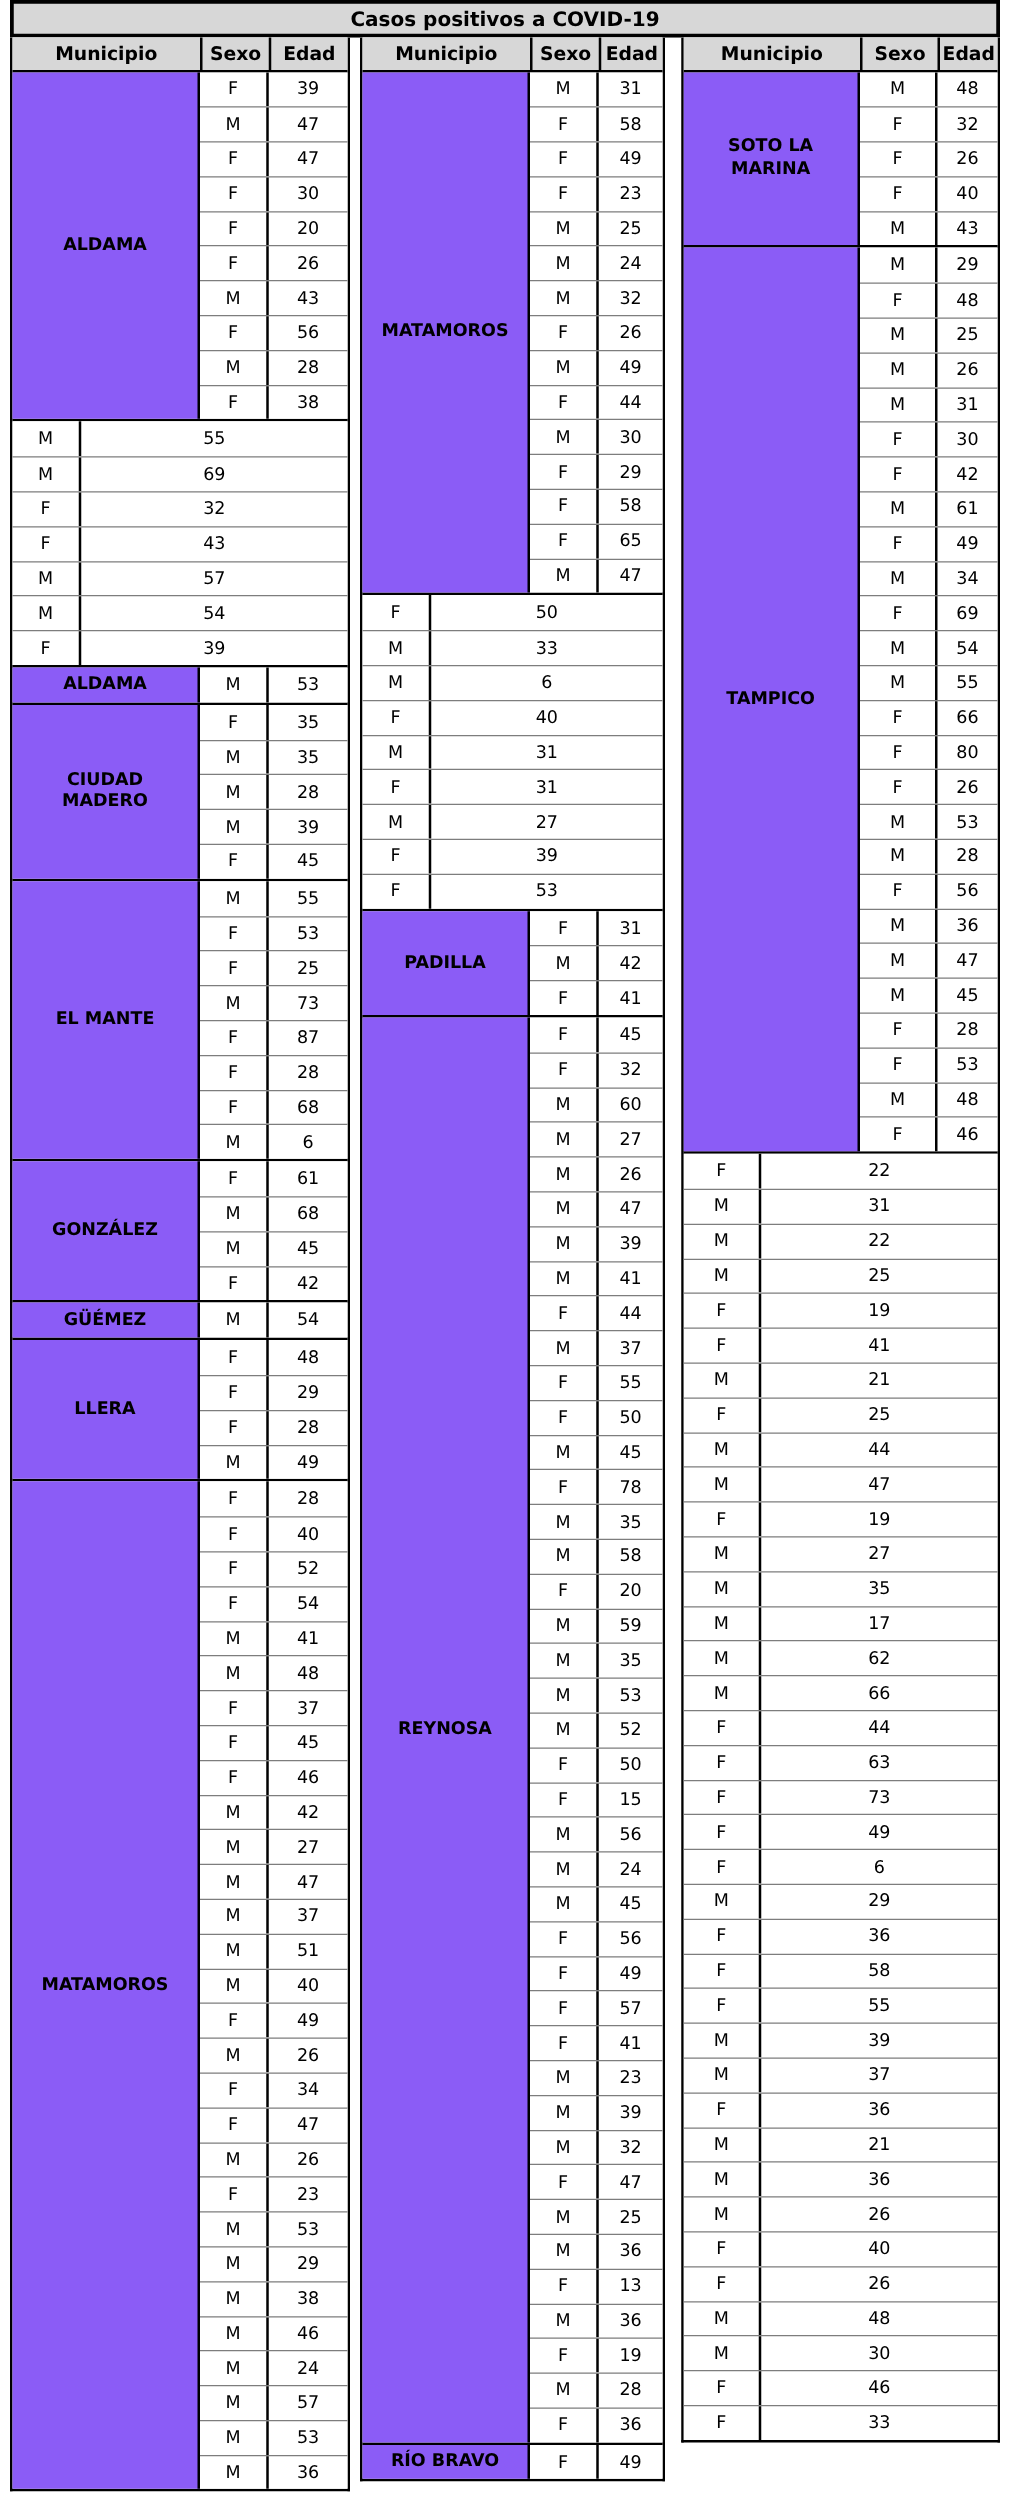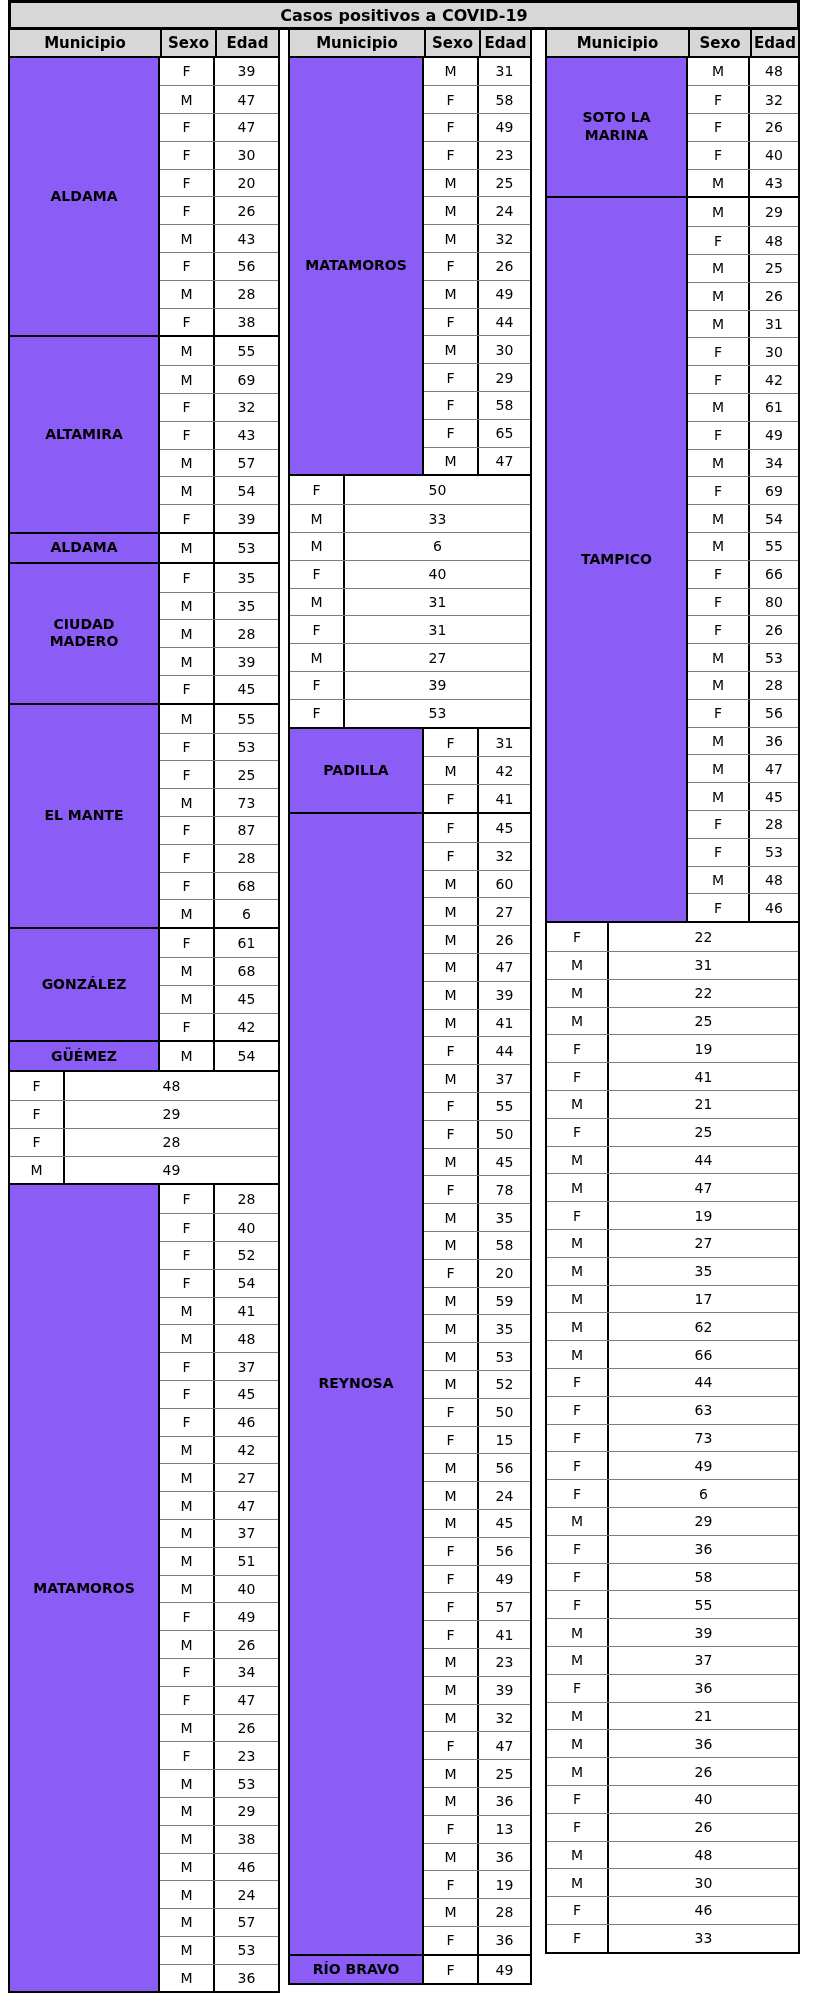--- a/index.html
+++ b/index.html
@@ -118,21 +118,20 @@
                 <div class="c-sexo">M</div>
                 <div class="c-edad">28</div>
               </div>
               <div class="r">
                 <div class="c-sexo">F</div>
                 <div class="c-edad">38</div>
               </div>
             </div>
           </div>
           <div class="sec">
-            <div class="muni">ALTAMIRA</div>
             <div class="rows">
               <div class="r">
                 <div class="c-sexo">M</div>
                 <div class="c-edad">55</div>
               </div>
               <div class="r">
                 <div class="c-sexo">M</div>
                 <div class="c-edad">69</div>
               </div>
               <div class="r">
@@ -252,20 +251,21 @@
           <div class="sec">
             <div class="muni">GÜÉMEZ</div>
             <div class="rows">
               <div class="r">
                 <div class="c-sexo">M</div>
                 <div class="c-edad">54</div>
               </div>
             </div>
           </div>
           <div class="sec">
+            <div class="muni">LLERA</div>
             <div class="rows">
               <div class="r">
                 <div class="c-sexo">F</div>
                 <div class="c-edad">48</div>
               </div>
               <div class="r">
                 <div class="c-sexo">F</div>
                 <div class="c-edad">29</div>
               </div>
               <div class="r">

